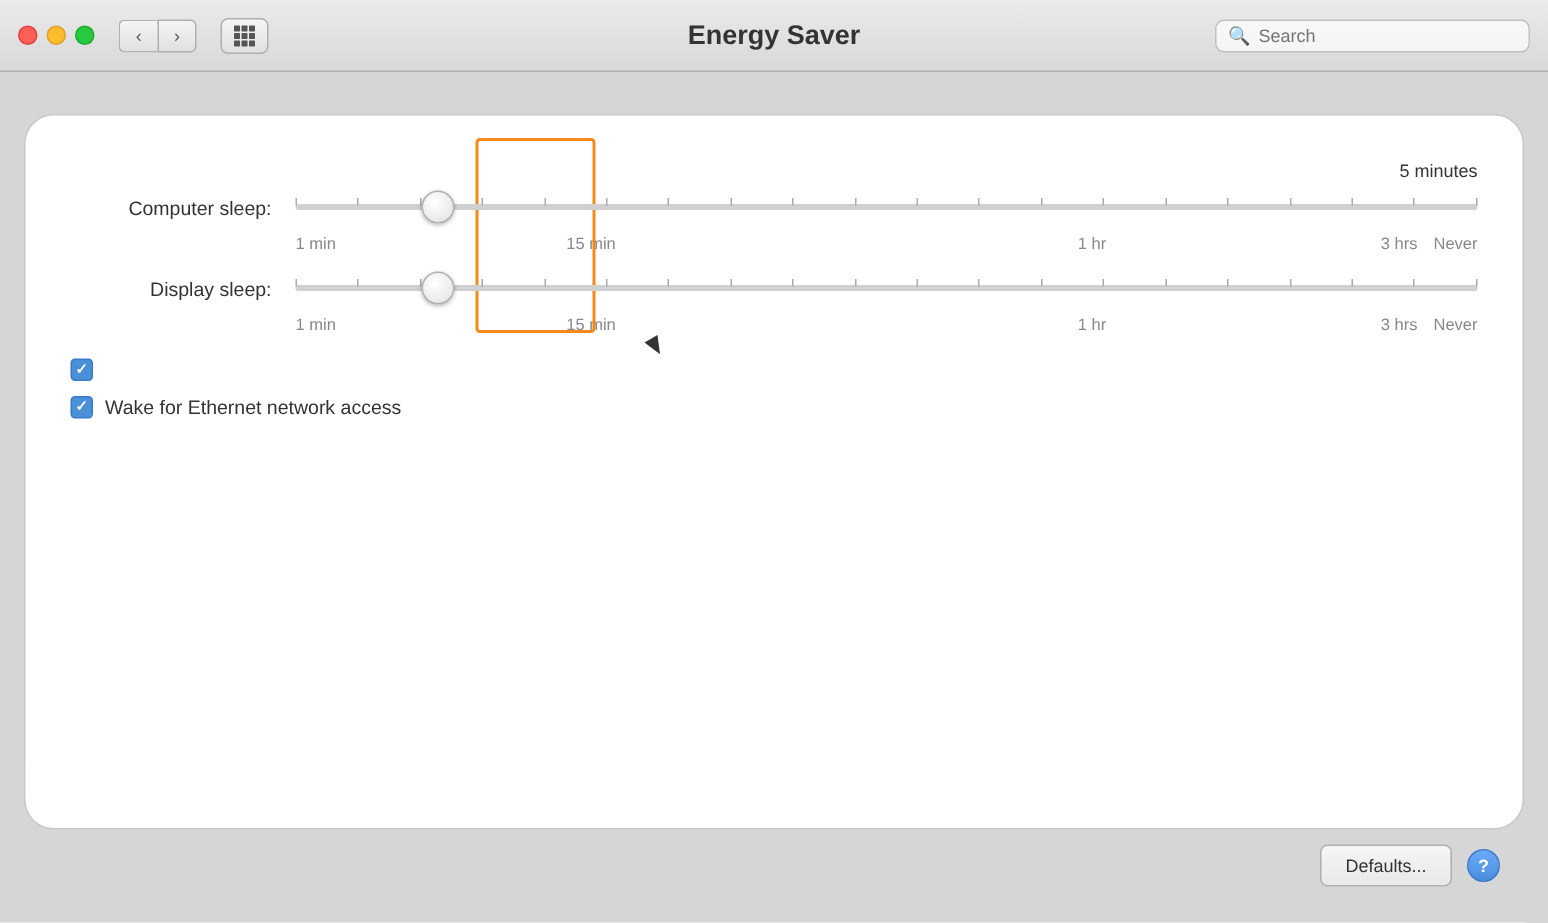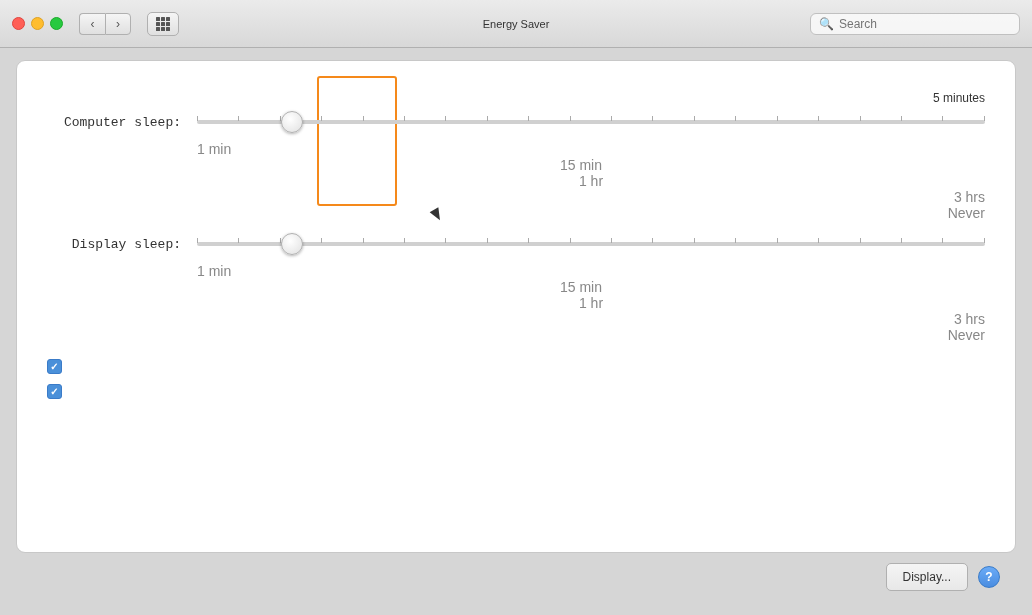--- a/index.html
+++ b/index.html
@@ -91,22 +91,22 @@
       width: 4px;
       height: 4px;
       background: #555;
       border-radius: 0.5px;
     }
 
     .titlebar-title {
       position: absolute;
       left: 50%;
       transform: translateX(-50%);
-      font-size: 11px;
-      font-weight: 400;
+      font-size: 18px;
+      font-weight: 700;
       color: #333;
     }
 
     .titlebar-right {
       margin-left: auto;
     }
 
     .search-box {
       display: flex;
       align-items: center;
@@ -135,27 +135,28 @@
     
     .main-content {
       padding: 12px 16px 16px 16px;
       height: calc(615px - 48px);
       display: flex;
       flex-direction: column;
     }
 
     .panel {
       background: white;
-      border-radius: 9px;
+      border-radius: 20px;
       border: 1px solid #c8c8c8;
       padding: 20px 30px 32px 30px;
       flex: 1;
       display: flex;
       flex-direction: column;
       position: relative;
+      margin-top: 16px;
     }
 
     
     .sliders-container {
       margin-top: 10px;
     }
 
     .slider-row {
       display: flex;
       align-items: center;
@@ -163,21 +164,20 @@
       position: relative;
     }
 
     .slider-label {
       font-size: 13px;
       color: #333;
       width: 150px;
       text-align: right;
       padding-right: 16px;
       flex-shrink: 0;
-      font-family: Liberation Mono, monospace;
     }
 
     .slider-track-container {
       flex: 1;
       position: relative;
       height: 30px;
       display: flex;
       align-items: center;
     }
 
@@ -212,23 +212,22 @@
       top: 15px;
       left: 300px;
       width: 80px;
       height: 130px;
     }
 
     .tick-label-row {
       display: flex;
       padding-left: 150px;
       margin-bottom: 6px;
-      font-size: 14px;
+      font-size: 11px;
       color: #888;
-      flex-direction: column;
     }
 
     .tick-label-row .tick-label {
       flex: 1;
       text-align: left;
     }
 
     .tick-label-row .tick-label:last-child {
       text-align: right;
       flex: 0;
@@ -471,23 +470,24 @@
     <div class="checkbox-section">
       <div class="checkbox-row">
         <div class="checkbox">
           <span class="checkbox-check">✓</span>
         </div>
       </div>
       <div class="checkbox-row">
         <div class="checkbox">
           <span class="checkbox-check">✓</span>
         </div>
+        <span class="checkbox-label">Wake for Ethernet network access</span>
       </div>
     </div>
 
 
   </div>
 
   <div class="footer-buttons">
-    <button class="schedule-btn">Display...</button>
+    <button class="schedule-btn">Defaults...</button>
     <div class="help-btn">?</div>
   </div>
 </div>
 
 </body></html>

